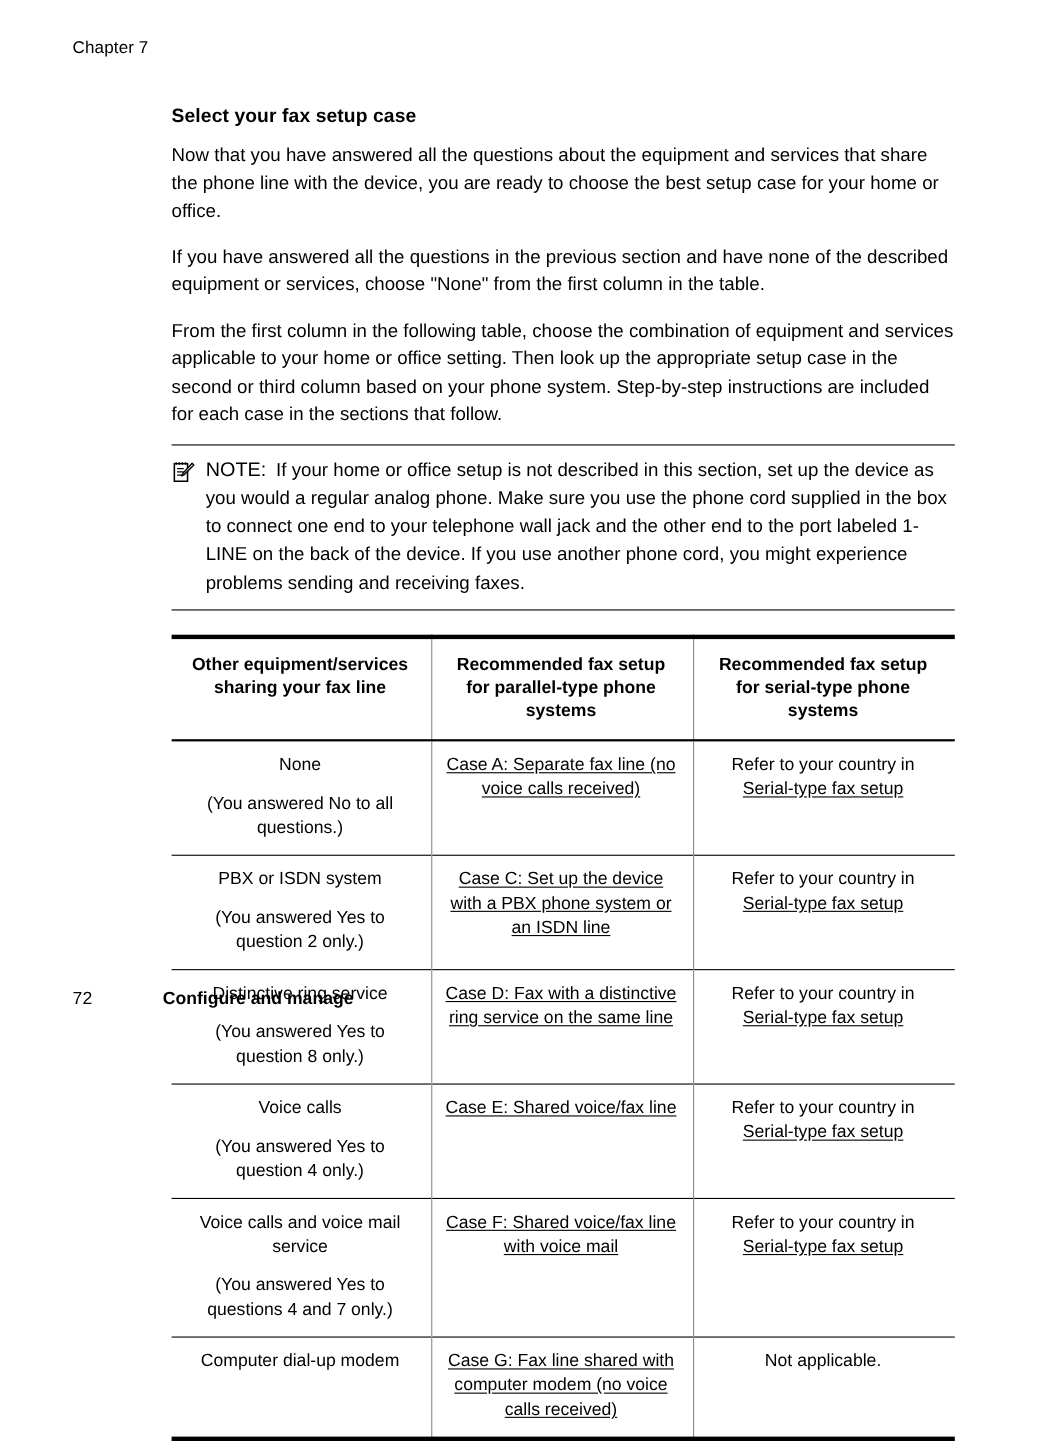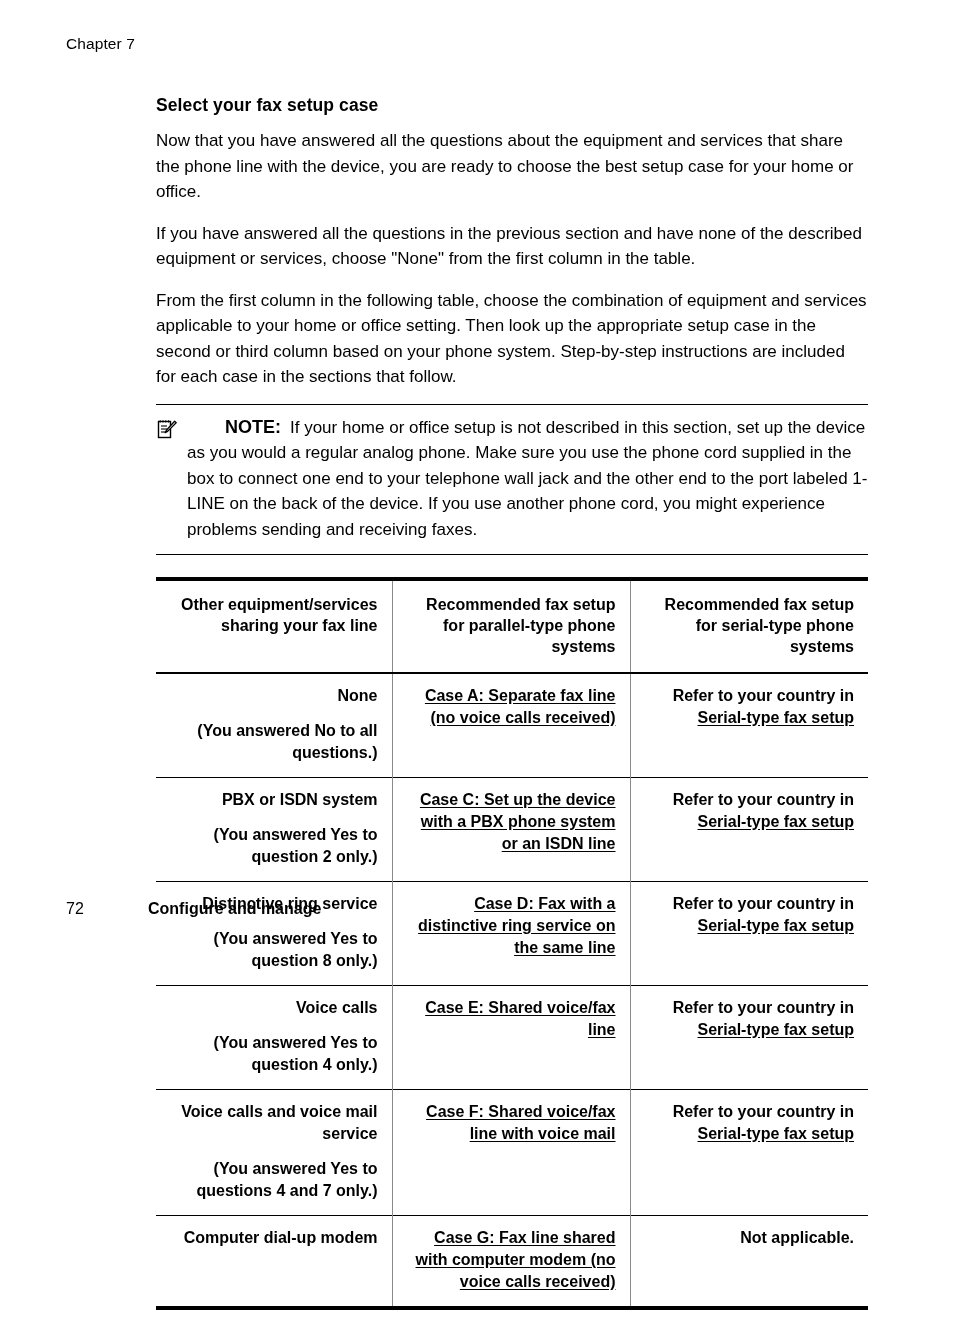--- a/index.html
+++ b/index.html
@@ -77,23 +77,22 @@
     top: 3px;
     width: 22px;
     height: 22px;
   }
   .note-text {
     font-size: 17px;
     line-height: 25.5px;
     margin: 0;
   }
   .note-label {
-    font-weight: bold;
+    font-weight: normal;
     font-size: 18px;
-    margin-left: 38px;
   }
   .note-gap { display: inline-block; width: 9px; }
 
   
   .fax-table-wrap {
     margin-top: 22px;
   }
   table.fax-table {
     border-collapse: collapse;
     width: 712px;
@@ -101,21 +100,21 @@
     border-top: 4px solid #000;
     border-bottom: 4px solid #000;
   }
   table.fax-table col.c1 { width: 236px; }
   table.fax-table col.c2 { width: 238px; }
   table.fax-table col.c3 { width: 238px; }
 
   table.fax-table th,
   table.fax-table td {
     vertical-align: top;
-    text-align: right;
+    text-align: center;
     padding: 11px 14px 13px 12px;
     font-size: 16px;
     line-height: 22px;
     border-left: 1px solid #8a8a8a;
   }
   table.fax-table th:first-child,
   table.fax-table td:first-child {
     border-left: none;
   }
   table.fax-table thead th {
@@ -123,21 +122,20 @@
     font-size: 16px;
     line-height: 21px;
     padding-top: 13px;
     padding-bottom: 15px;
   }
   table.fax-table thead tr {
     border-bottom: 2.5px solid #000;
   }
   table.fax-table tbody tr {
     border-bottom: 1px solid #000;
-    font-weight: bold;
   }
   table.fax-table tbody tr:last-child {
     border-bottom: none;
   }
 
   .cell-line { display: block; }
   .cell-line + .cell-line { margin-top: 13px; }
 
   a.doclink, .doclink {
     color: #000000;

